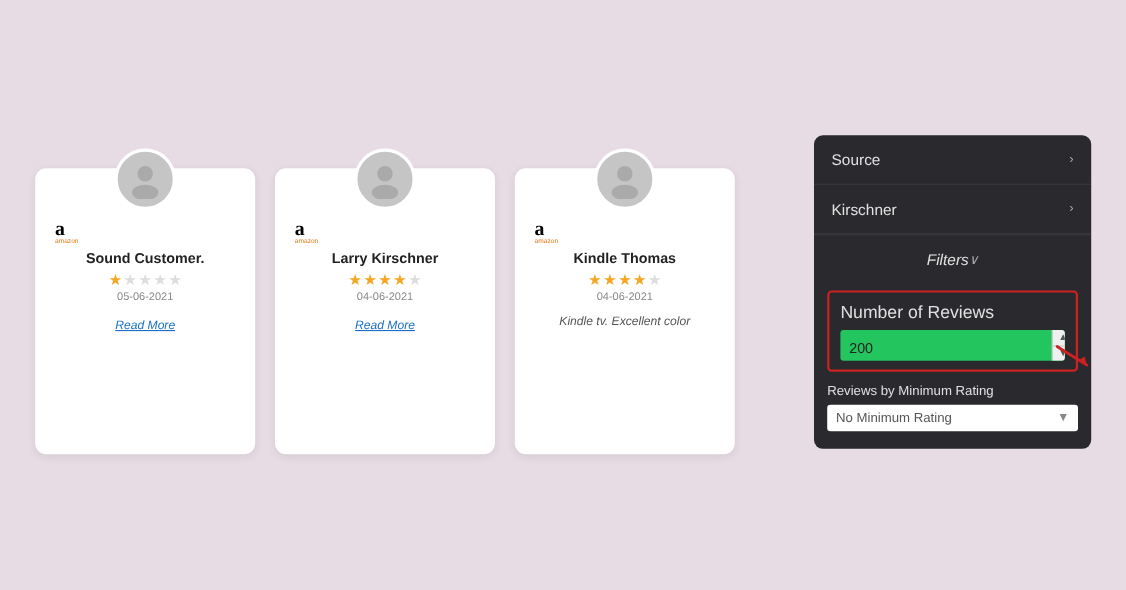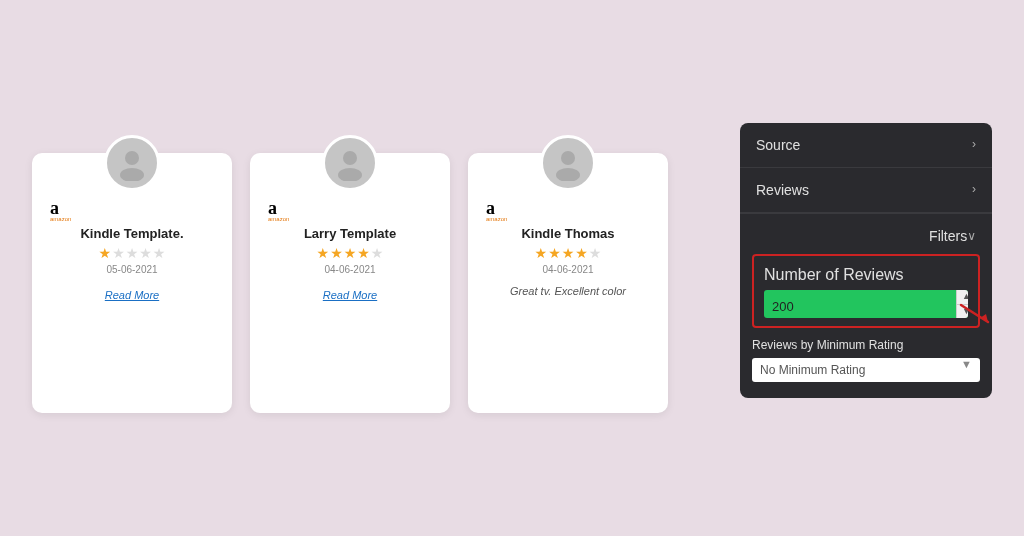--- a/index.html
+++ b/index.html
@@ -122,22 +122,23 @@
       color: #aaa;
       font-size: 12px;
     }
     .filters-section {
       padding: 0;
       border-top: 1px solid #3a3a3e;
     }
     .filters-header {
       display: flex;
       align-items: center;
-      justify-content: flex-end;
-      padding: 14px 16px 10px;
+      justify-content: center;
+      padding: 14px 16px 20px;
+      font-style: italic;
     }
     .filters-header-label {
       color: #e0e0e0;
       font-size: 14px;
       font-weight: 500;
     }
     .filters-body {
       padding: 0 12px 12px;
     }
     .filter-group {
@@ -184,21 +185,21 @@
       line-height: 1;
       display: flex;
       align-items: center;
       justify-content: center;
     }
     .spinner-btn:first-child {
       border-bottom: 1px solid #ccc;
     }
     .filter-select-row {
       display: flex;
-      align-items: flex-start;
+      align-items: center;
       background: #fff;
       border-radius: 3px;
       overflow: hidden;
       margin-top: 6px;
     }
     .filter-select {
       flex: 1;
       border: none;
       outline: none;
       padding: 5px 8px;
@@ -253,21 +254,21 @@
       <div class="avatar-circle">
         <svg viewBox="0 0 36 36" fill="none" xmlns="http://www.w3.org/2000/svg">
           <circle cx="18" cy="13" r="7" fill="#aaa"></circle>
           <ellipse cx="18" cy="30" rx="12" ry="7" fill="#aaa"></ellipse>
         </svg>
       </div>
       <div class="amazon-logo-wrap">
         <span class="amazon-a">a</span>
         <span class="amazon-small">amazon</span>
       </div>
-      <div class="reviewer-name">Kindle Template.</div>
+      <div class="reviewer-name">Sound Customer.</div>
       <div class="stars">
         <span class="star filled">★</span>
         <span class="star empty">★</span>
         <span class="star empty">★</span>
         <span class="star empty">★</span>
         <span class="star empty">★</span>
       </div>
       <div class="review-date">05-06-2021</div>
       <div class="read-more">Read More</div>
     </div>
@@ -276,21 +277,21 @@
       <div class="avatar-circle">
         <svg viewBox="0 0 36 36" fill="none" xmlns="http://www.w3.org/2000/svg">
           <circle cx="18" cy="13" r="7" fill="#aaa"></circle>
           <ellipse cx="18" cy="30" rx="12" ry="7" fill="#aaa"></ellipse>
         </svg>
       </div>
       <div class="amazon-logo-wrap">
         <span class="amazon-a">a</span>
         <span class="amazon-small">amazon</span>
       </div>
-      <div class="reviewer-name">Larry Template</div>
+      <div class="reviewer-name">Larry Kirschner</div>
       <div class="stars">
         <span class="star filled">★</span>
         <span class="star filled">★</span>
         <span class="star filled">★</span>
         <span class="star filled">★</span>
         <span class="star empty">★</span>
       </div>
       <div class="review-date">04-06-2021</div>
       <div class="read-more">Read More</div>
     </div>
@@ -308,32 +309,32 @@
       </div>
       <div class="reviewer-name">Kindle Thomas</div>
       <div class="stars">
         <span class="star filled">★</span>
         <span class="star filled">★</span>
         <span class="star filled">★</span>
         <span class="star filled">★</span>
         <span class="star empty">★</span>
       </div>
       <div class="review-date">04-06-2021</div>
-      <div class="review-text">Great tv. Excellent color</div>
+      <div class="review-text">Kindle tv. Excellent color</div>
     </div>
 
   </div>
 
   <div class="sidebar-panel">
     <div class="sidebar-row">
       <span class="sidebar-row-label">Source</span>
       <span class="sidebar-chevron">›</span>
     </div>
     <div class="sidebar-row">
-      <span class="sidebar-row-label">Reviews</span>
+      <span class="sidebar-row-label">Kirschner</span>
       <span class="sidebar-chevron">›</span>
     </div>
     <div class="filters-section">
       <div class="filters-header">
         <span class="filters-header-label">Filters</span>
         <span class="sidebar-chevron">∨</span>
       </div>
       <div class="filters-body">
         <div class="filter-group">
           <div class="filter-label">Number of Reviews</div>

